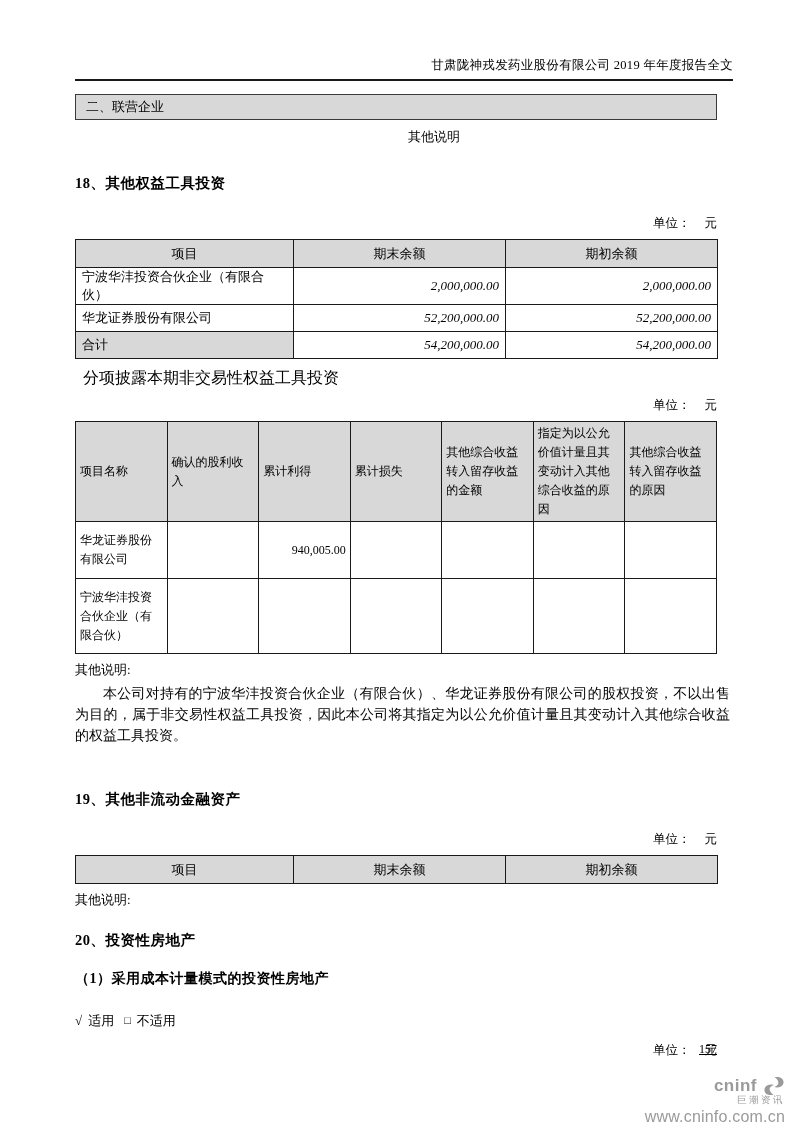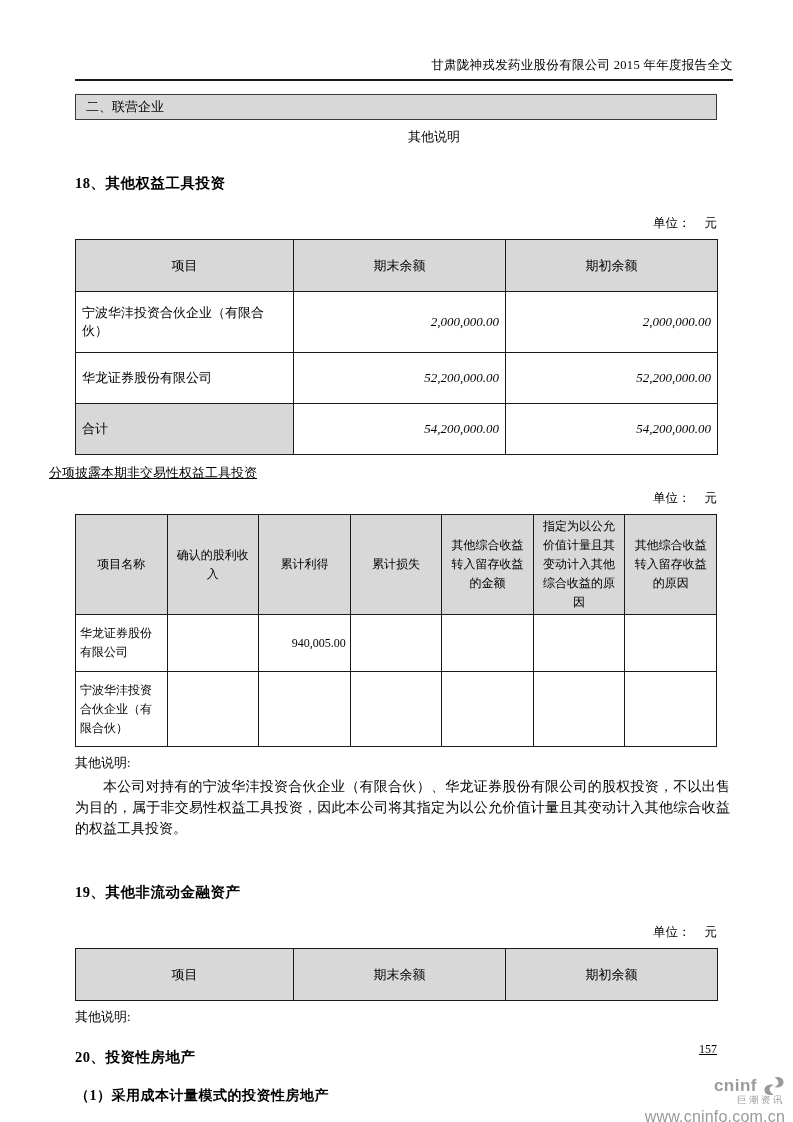--- a/index.html
+++ b/index.html
@@ -24,33 +24,33 @@
   }
   .plain  { margin:8px 0 0 75px; font-size:13px;text-align:center; }
   .h2     { margin:28px 3px 0 75px; font-size:14.5px; font-weight:bold; letter-spacing:0.5px; }
   .h3     { margin:20px 0 0 75px; font-size:14px; font-weight:bold; letter-spacing:0.5px; }
   .unit   { margin:22px 76px 0 0; text-align:right; font-size:12.5px;padding-left:40px; }
   .unit .v{ margin-left:14px; }
   .unit.tight { margin-top:8px; }
   .unit.mid   { margin-top:12px; }
 
   table { border-collapse:collapse; table-layout:fixed; width:642px; margin:7px 0 0 75px; }
-  td { border:1px solid #1a1a1a; font-size:13px; padding:12px 6px; overflow:hidden; }
+  td { border:1px solid #1a1a1a; font-size:13px; padding:0 6px; overflow:hidden; }
   .th-row td { background:#d8d8d8; text-align:center; height:27px; }
   .t1 tr.body td { height:26px; }
   .t1 td.num { text-align:right;font-style:italic; }
   .t1 td.gray { background:#d8d8d8; }
 
   .t2 td { font-size:12px; padding:2px 4px; line-height:19px; vertical-align:middle; }
-  .t2 .th-row td { height:78px; text-align:center; background:#d8d8d8; }
+  .t2 .th-row td { height:78px; text-align:left; background:#d8d8d8; }
   .t2 tr.r1 td { height:52px; }
   .t2 tr.r2 td { height:70px; }
   .t2 td.num { text-align:right; }
 
-  .caption    { margin:9px 0 0 49px; font-size:13px;text-decoration:underline; }
+  .caption    { margin:9px 0 0 83px; font-size:16px; }
   .note-label { margin:7px 0 0 75px; font-size:13px; }
   .para {
     margin:4px 0 0 75px; width:655px;
     font-size:14px; line-height:21px; text-align:justify; text-indent:2em;
   }
   .h2.s19 { margin-top:44px; }
   .h2.s20 { margin-top:22px; }
   .check-line { margin:24px 0 0 75px; font-size:13px; }
   .check-line .mark { margin-right:6px; }
   .check-line .lbl  { margin-right:10px; }
@@ -65,21 +65,21 @@
   .logo .cn  { font-size:9.5px; letter-spacing:2.5px; margin-top:-2px; }
   .logo .url { font-size:16px; margin-top:1px; letter-spacing:0.2px; }
   .swirl { width:22px; height:20px; }
 </style>
 </head>
 <body>
 
 <div class="page">
 
   <div class="header">
-    <span>甘肃陇神戎发药业股份有限公司 2015 年年度报告全文</span>
+    <span>甘肃陇神戎发药业股份有限公司 2019 年年度报告全文</span>
   </div>
 
   <div class="bars">
     <div class="bar">
       <span>二、联营企业</span>
     </div>
   </div>
   <div class="plain">其他说明</div>
 
   <div class="h2">18、其他权益工具投资</div>

